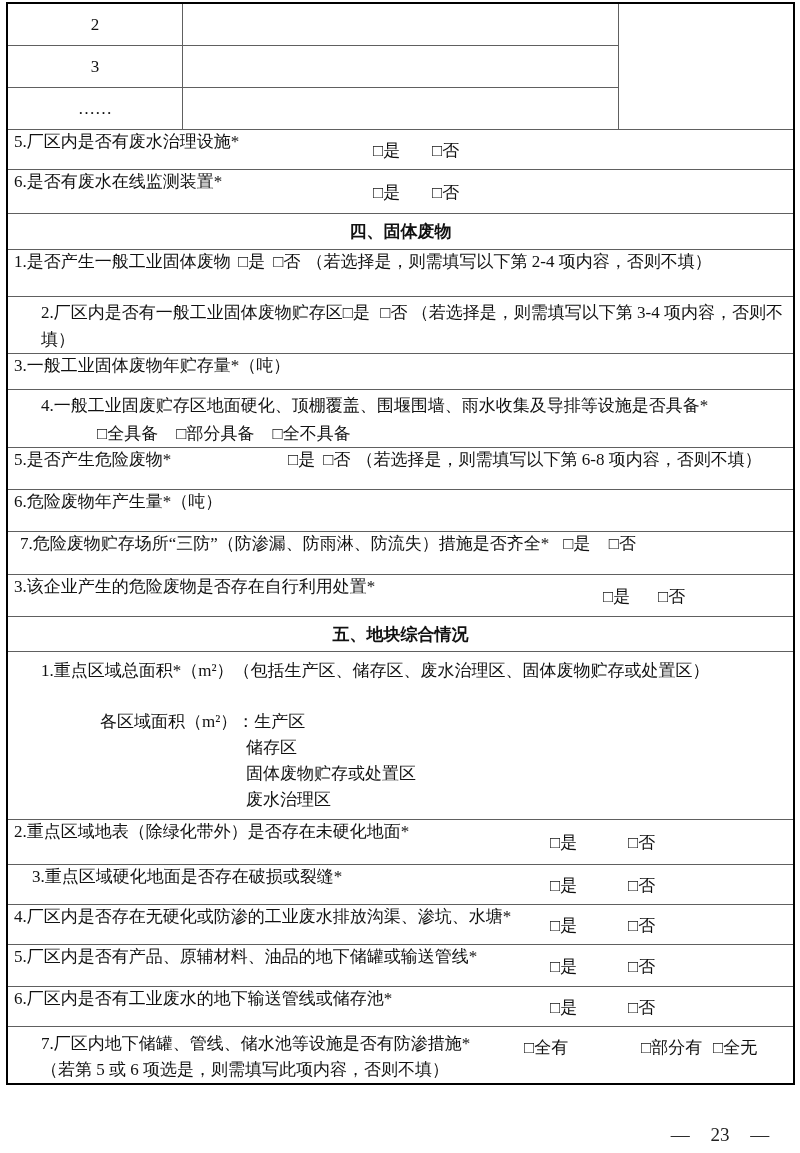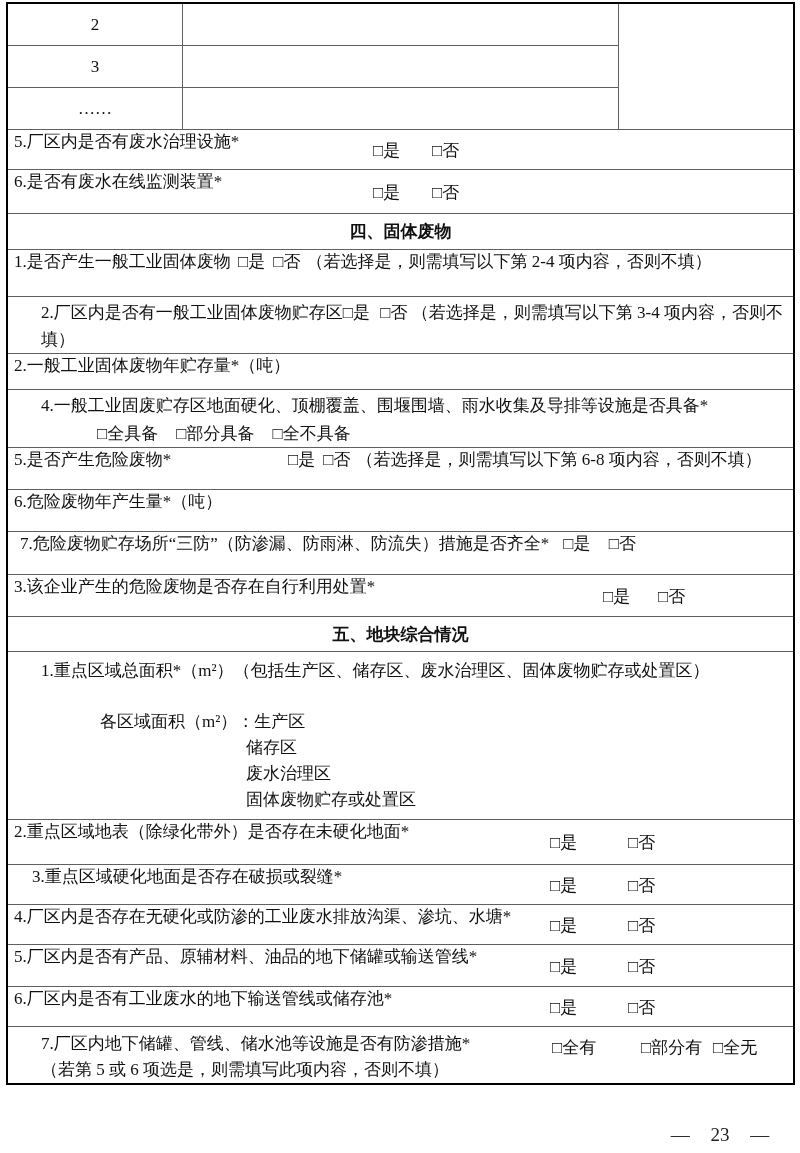--- a/index.html
+++ b/index.html
@@ -101,21 +101,21 @@
     <span class="gap6">（若选择是，则需填写以下第 2-4 项内容，否则不填）</span>
   </div>
 
   <div class="row blk" style="height:57px;">
     <span>2.厂区内是否有一般工业固体废物贮存区</span><span class="ck">□是</span>
     <span class="ck gap6">□否</span>
     <span>（若选择是，则需填写以下第 3-4 项内容，否则不填）</span>
   </div>
 
   <div class="row flexc" style="height:36px;">
-    <span class="lbl">2.一般工业固体废物年贮存量*（吨）</span>
+    <span class="lbl">3.一般工业固体废物年贮存量*（吨）</span>
   </div>
 
   <div class="row blk" style="height:58px; line-height:28px;">
     <div>4.一般工业固废贮存区地面硬化、顶棚覆盖、围堰围墙、雨水收集及导排等设施是否具备*</div>
     <div class="optline">
       <span class="ck">□全具备</span><span class="ck">□部分具备</span><span class="ck">□全不具备</span>
     </div>
   </div>
 
   <div class="row flexc" style="height:42px;">
@@ -145,22 +145,22 @@
     <span>五、地块综合情况</span>
   </div>
 
   <div class="row blk" style="height:168px; padding-top:0;">
     <div class="q1line">1.重点区域总面积*（m²）（包括生产区、储存区、废水治理区、固体废物贮存或处置区）</div>
     <div class="area-block">
       <div class="area-row">
         <span>各区域面积（m²）：</span><span>生产区</span>
       </div>
       <div class="area-item">储存区</div>
+      <div class="area-item">固体废物贮存或处置区</div>
       <div class="area-item">废水治理区</div>
-      <div class="area-item">固体废物贮存或处置区</div>
     </div>
   </div>
 
   <div class="row flexc" style="height:45px;">
     <span class="lbl">2.重点区域地表（除绿化带外）是否存在未硬化地面*</span>
     <span class="absopt ck" style="left:542px;">□是</span>
     <span class="absopt ck" style="left:620px;">□否</span>
   </div>
 
   <div class="row flexc" style="height:40px;padding-left:24px;">
@@ -183,20 +183,20 @@
 
   <div class="row flexc" style="height:40px;">
     <span class="lbl">6.厂区内是否有工业废水的地下输送管线或储存池*</span>
     <span class="absopt ck" style="left:542px;">□是</span>
     <span class="absopt ck" style="left:620px;">□否</span>
   </div>
 
   <div class="row blk noline" style="height:56px; padding-top:4px; line-height:26px;">
     <div>7.厂区内地下储罐、管线、储水池等设施是否有防渗措施*</div>
     <div>（若第 5 或 6 项选是，则需填写此项内容，否则不填）</div>
-    <span class="topopt ck" style="left:544px;">□全有</span>
+    <span class="topopt ck" style="left:516px;">□全有</span>
     <span class="topopt ck" style="left:633px;">□部分有</span>
     <span class="topopt ck" style="left:705px;">□全无</span>
   </div>
 
 </div>
 
 <div class="footer">— 23 —</div>
 
 </body></html>

